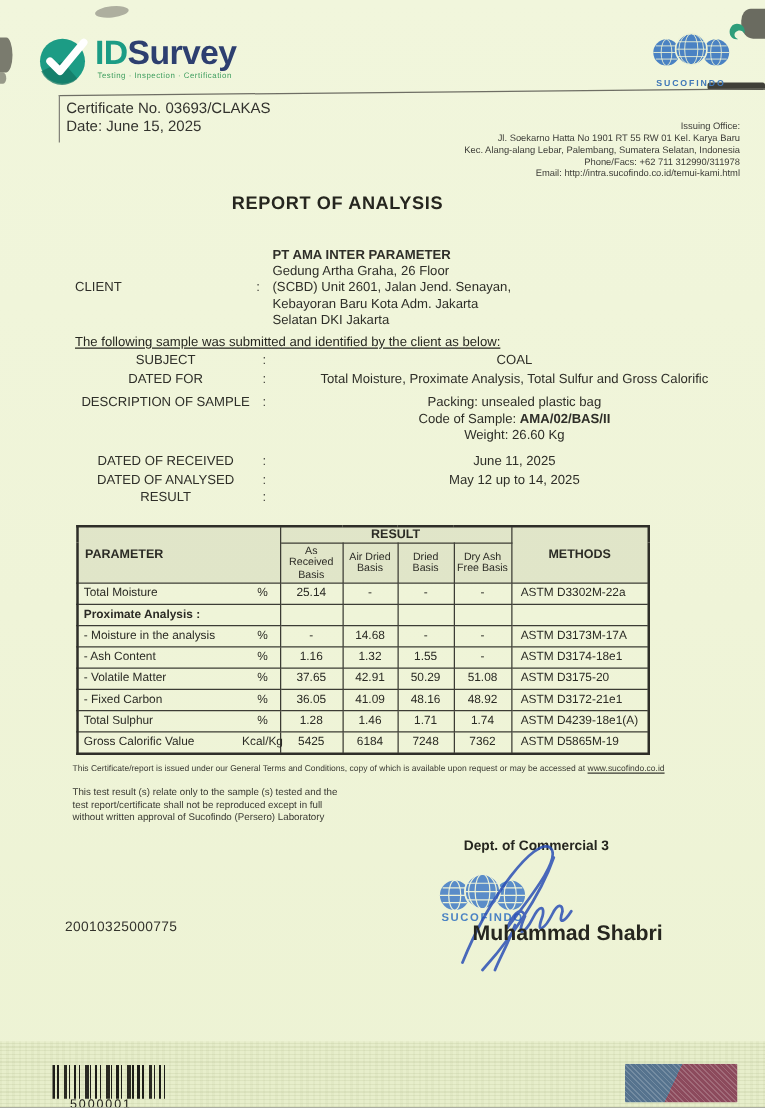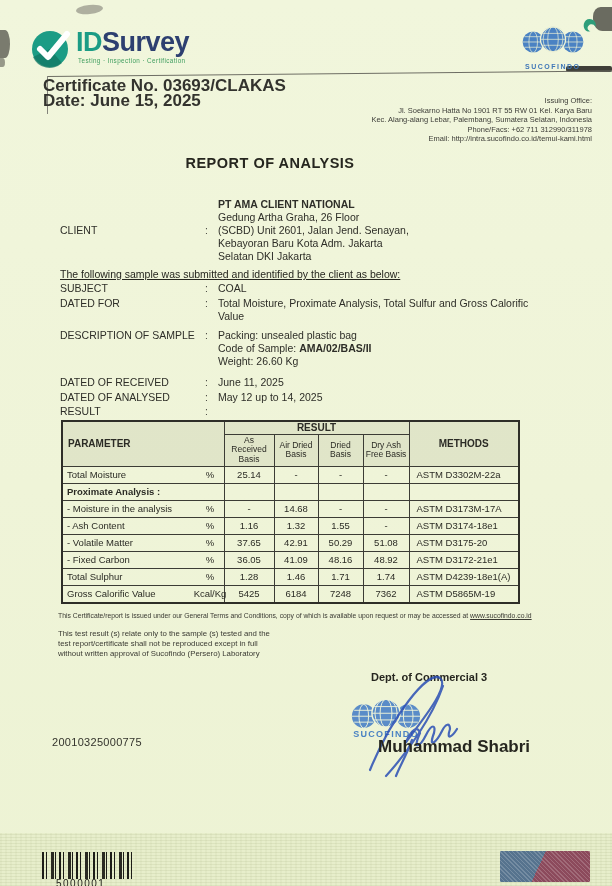--- a/index.html
+++ b/index.html
@@ -27,33 +27,33 @@
   .ids-word { font-size:27px; font-weight:bold; letter-spacing:-.5px; line-height:30px; }
   .ids-id { color:#1c9c85; }
   .ids-survey { color:#2d3f70; }
   .ids-tagline { font-size:6.3px; color:#3f9e5f; letter-spacing:.4px; margin-top:0; padding-left:2px; }
   .sucofindo-top { position:absolute; left:520px; top:22px; width:78px; }
   .suco-swirl { position:absolute; left:62px; top:-4px; }
   .suco-label-top { font-size:7px; font-weight:bold; letter-spacing:1.5px; color:#3f77b8; padding-left:5px; margin-top:1px; }
   
   .cert-hline { position:absolute; left:47px; top:76px; width:565px; height:1px; background:#6e6e64; transform:rotate(-0.55deg); transform-origin:left center; }
   .cert-vline { position:absolute; left:47px; top:76px; width:1px; height:38px; background:#83837a; }
-  .cert-text { position:absolute; left:43px; top:79px; font-size:17px; line-height:14.5px; color:#33332e;font-weight:bold; }
+  .cert-text { position:absolute; left:53px; top:79px; font-size:12px; line-height:14.5px; color:#33332e; }
   .issuing { position:absolute; right:20px; top:96px; text-align:right; font-size:7.5px; line-height:9.6px; color:#3d3d38; }
   
   .title { position:absolute; left:0; top:155px; width:540px; text-align:center; font-size:14.5px; font-weight:bold; letter-spacing:.5px; color:#26261f; }
   
   .labrow { display:flex; font-size:10.5px; line-height:13px;align-items:center; }
   .flabel { width:145px; flex:none; }
   .fcolon { width:13px; flex:none; color:#4a4a42; }
   .fvalue { flex:1; }
   .client-row { position:absolute; left:60px; top:198px; width:540px; }
   .b { font-weight:bold; }
   .sample-note { position:absolute; left:60px; top:268px; font-size:10.5px; text-decoration:underline; color:#26261f; }
-  .sample-fields { position:absolute; left:60px; top:282px; width:545px; }
+  .sample-fields { position:absolute; left:60px; top:282px; width:545px;text-align:center; }
   .frow { display:flex; font-size:10.5px; line-height:13px; }
   .frow:nth-child(1){ margin-bottom:2px; }
   .frow:nth-child(2){ margin-bottom:6px; }
   .frow:nth-child(3){ margin-bottom:8px; }
   .frow:nth-child(4){ margin-bottom:2px; }
   .frow:nth-child(5){ margin-bottom:1px; }
   
   .rtable { position:absolute; left:61px; top:420px; border-collapse:collapse; table-layout:fixed; width:457px; font-size:9.5px; color:#2b2b25; }
   .rtable th, .rtable td { border:1px solid #3c3c35; }
   .rtable { border:2px solid #2e2e28; }
@@ -159,21 +159,21 @@
       <div>Phone/Facs: +62 711 312990/311978</div>
       <div>Email: http://intra.sucofindo.co.id/temui-kami.html</div>
     </div>
 
   <div class="title">REPORT OF ANALYSIS</div>
 
   <div class="client-row labrow">
     <span class="flabel">CLIENT</span>
     <span class="fcolon">:</span>
     <span class="fvalue">
-      <span style="display:block" class="b">PT AMA CLIENT NATIONAL</span>
+      <span style="display:block" class="b">PT AMA INTER PARAMETER</span>
       <span style="display:block">
           <div>Gedung Artha Graha, 26 Floor</div>
           <div>(SCBD) Unit 2601, Jalan Jend. Senayan,</div>
           <div>Kebayoran Baru Kota Adm. Jakarta</div>
           <div>Selatan DKI Jakarta</div>
         </span>
     </span>
   </div>
 
   <div class="sample-note">The following sample was submitted and identified by the client as below:</div>
@@ -184,21 +184,20 @@
         <span class="fcolon">:</span>
         <div class="fvalue">
           <div class="fline"><span>COAL</span></div>
         </div>
       </div>
       <div class="frow">
         <span class="flabel">DATED FOR</span>
         <span class="fcolon">:</span>
         <div class="fvalue">
           <div class="fline"><span>Total Moisture, Proximate Analysis, Total Sulfur and Gross Calorific</span></div>
-          <div class="fline"><span>Value</span></div>
         </div>
       </div>
       <div class="frow">
         <span class="flabel">DESCRIPTION OF SAMPLE</span>
         <span class="fcolon">:</span>
         <div class="fvalue">
           <div class="fline"><span>Packing: unsealed plastic bag</span></div>
           <div class="fline"><span>Code of Sample: </span><span class="b">AMA/02/BAS/II</span></div>
           <div class="fline"><span>Weight: 26.60 Kg</span></div>
         </div>

